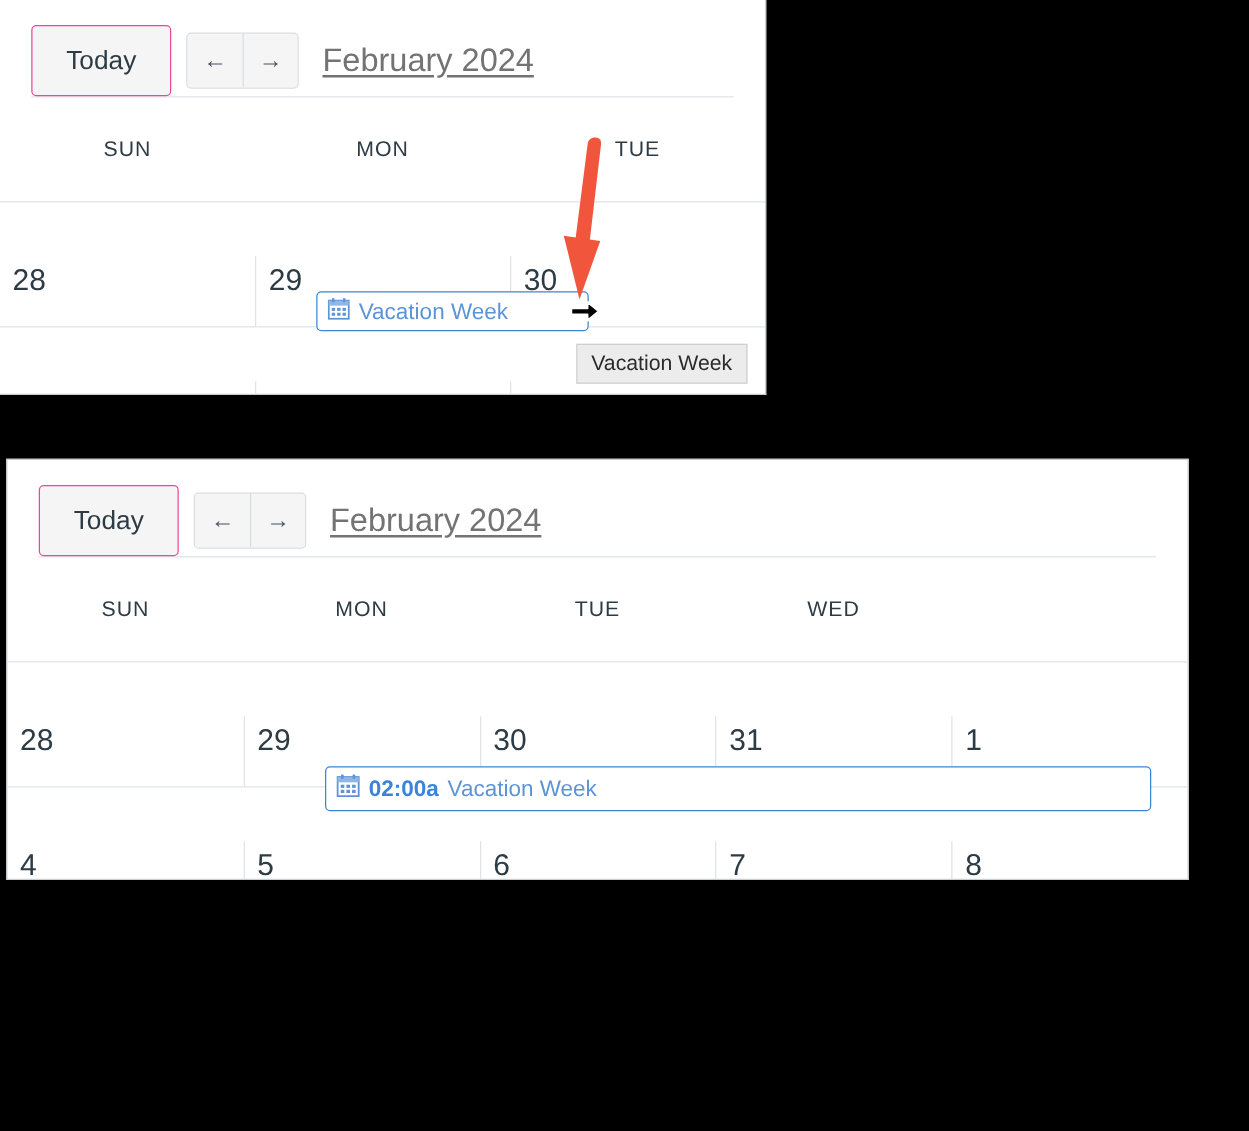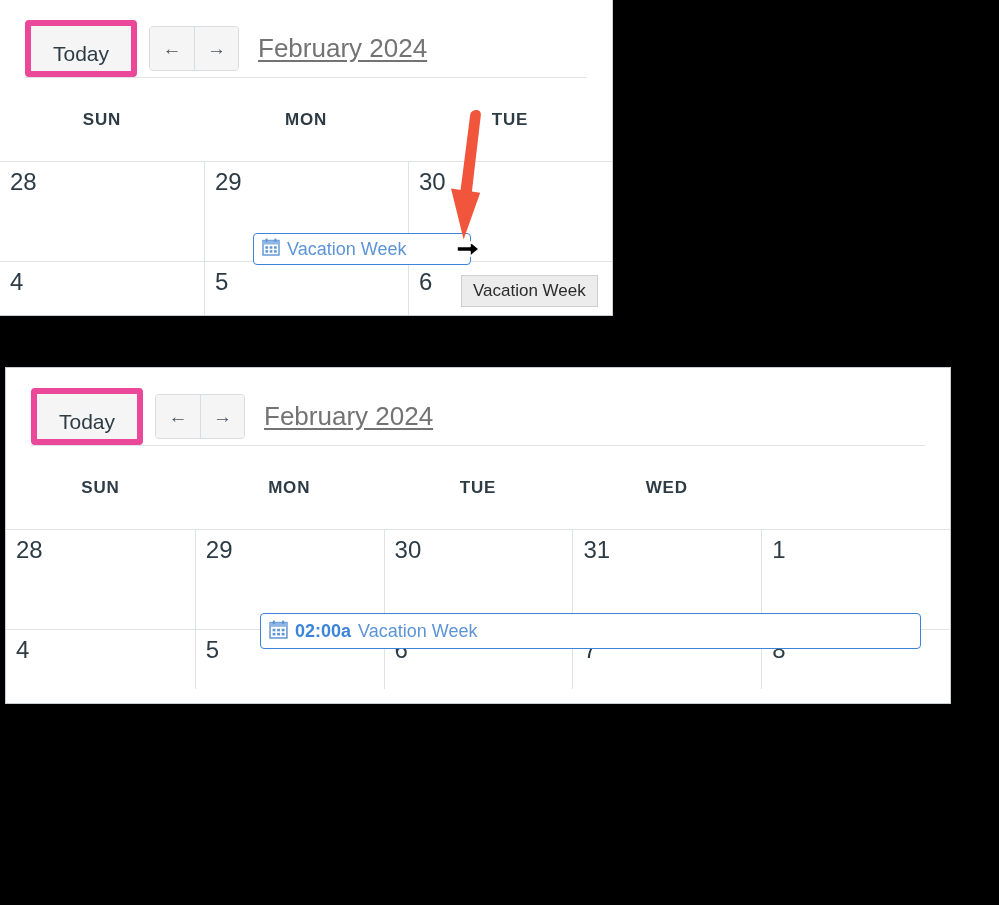--- a/index.html
+++ b/index.html
@@ -40,21 +40,21 @@
     gap: 12px;
     padding: 19px 0 0 25px;
     height: 77px;
   }
 
   .today-btn {
     height: 57px;
     min-width: 112px;
     padding: 0 18px;
     background: #f5f5f5;
-    border: 6px solid #ec4899;
+    border: 1px solid #ec4899;
     border-radius: 4px;
     color: #2d3b45;
     font-size: 21px;
     font-family: "Liberation Sans", sans-serif;
     line-height: 55px;
     text-align: center;
     cursor: pointer;
   }
 
   .nav-group {
@@ -98,34 +98,35 @@
   .weekday-row {
     display: grid;
     height: 83px;
   }
   .weekday {
     display: flex;
     align-items: center;
     justify-content: center;
     color: #2d3b45;
     font-size: 17px;
-    font-weight: bold;
+    font-weight: normal;
     letter-spacing: 0.8px;
   }
 
   
   .week-row {
     display: grid;
     border-top: 1px solid #dfe3e6;
     position: relative;
   }
   .day-cell {
     border-left: 1px solid #dfe3e6;
     padding: 8px 0 0 10px;
     position: relative;
+    margin-top: 43px;
   }
   .day-cell:first-child { border-left: none; }
   .day-num {
     color: #2d3b45;
     font-size: 24px;
     line-height: 1;
   }
 
   
   .event-pill {

